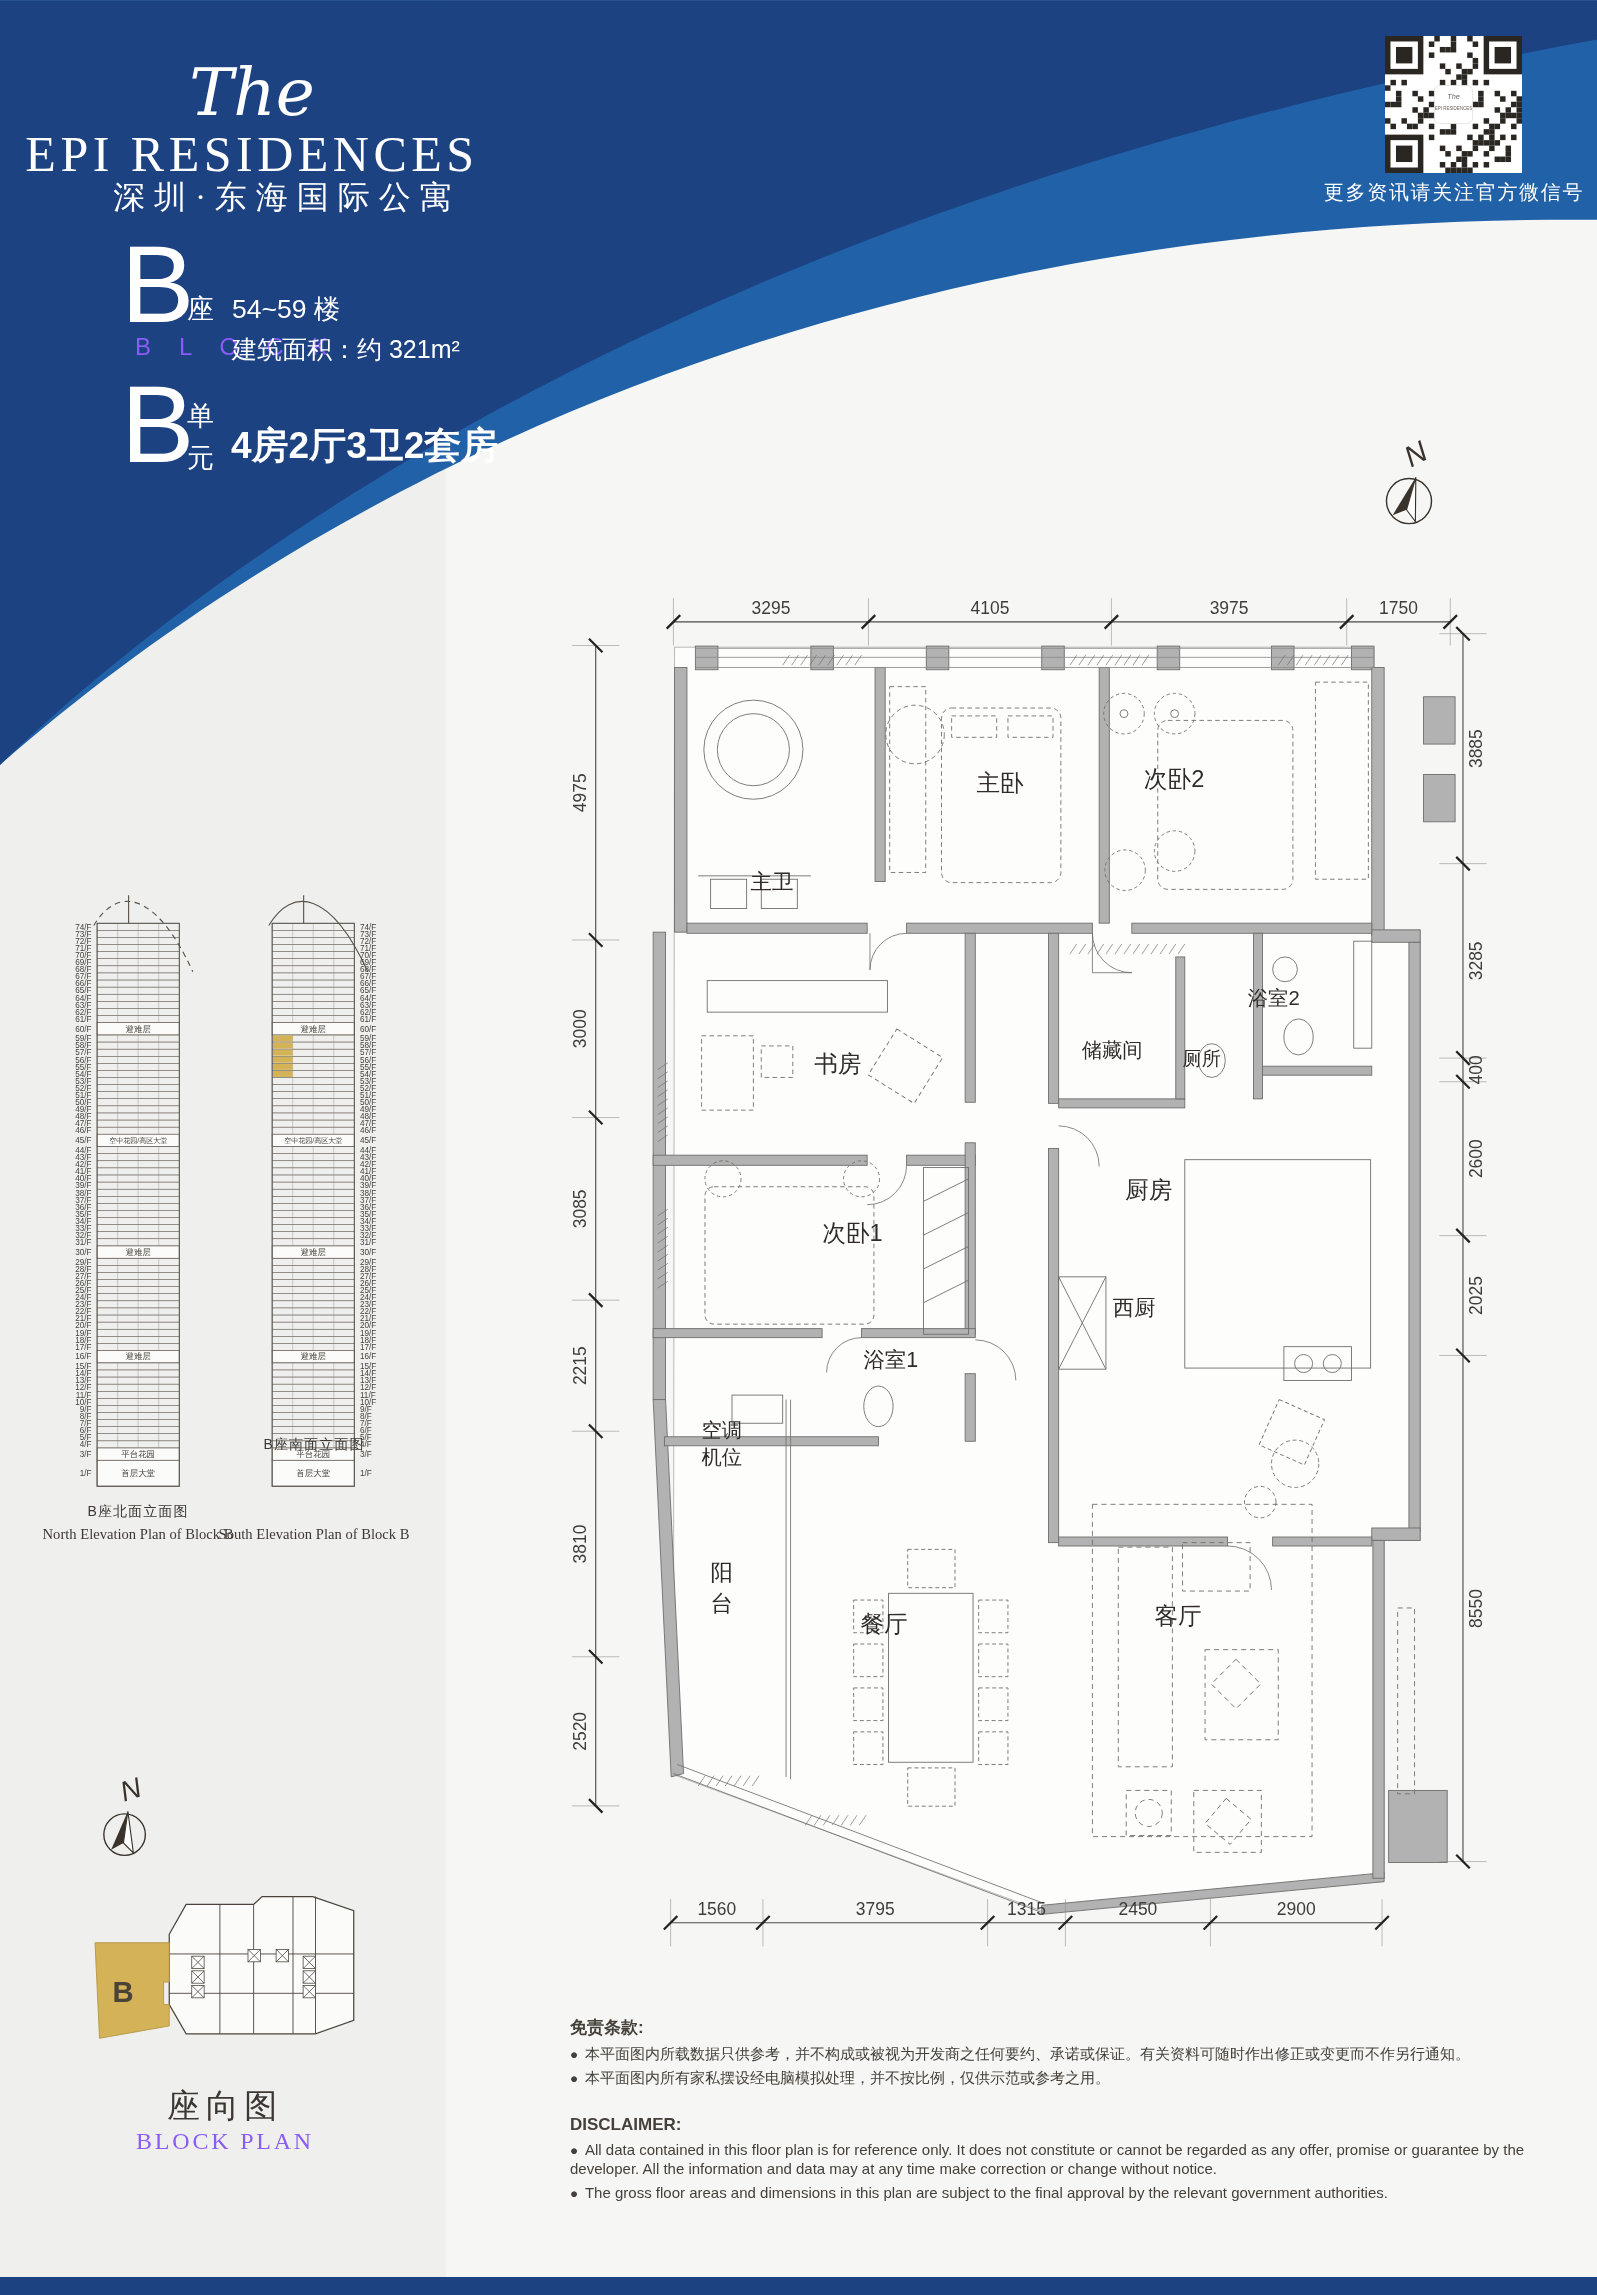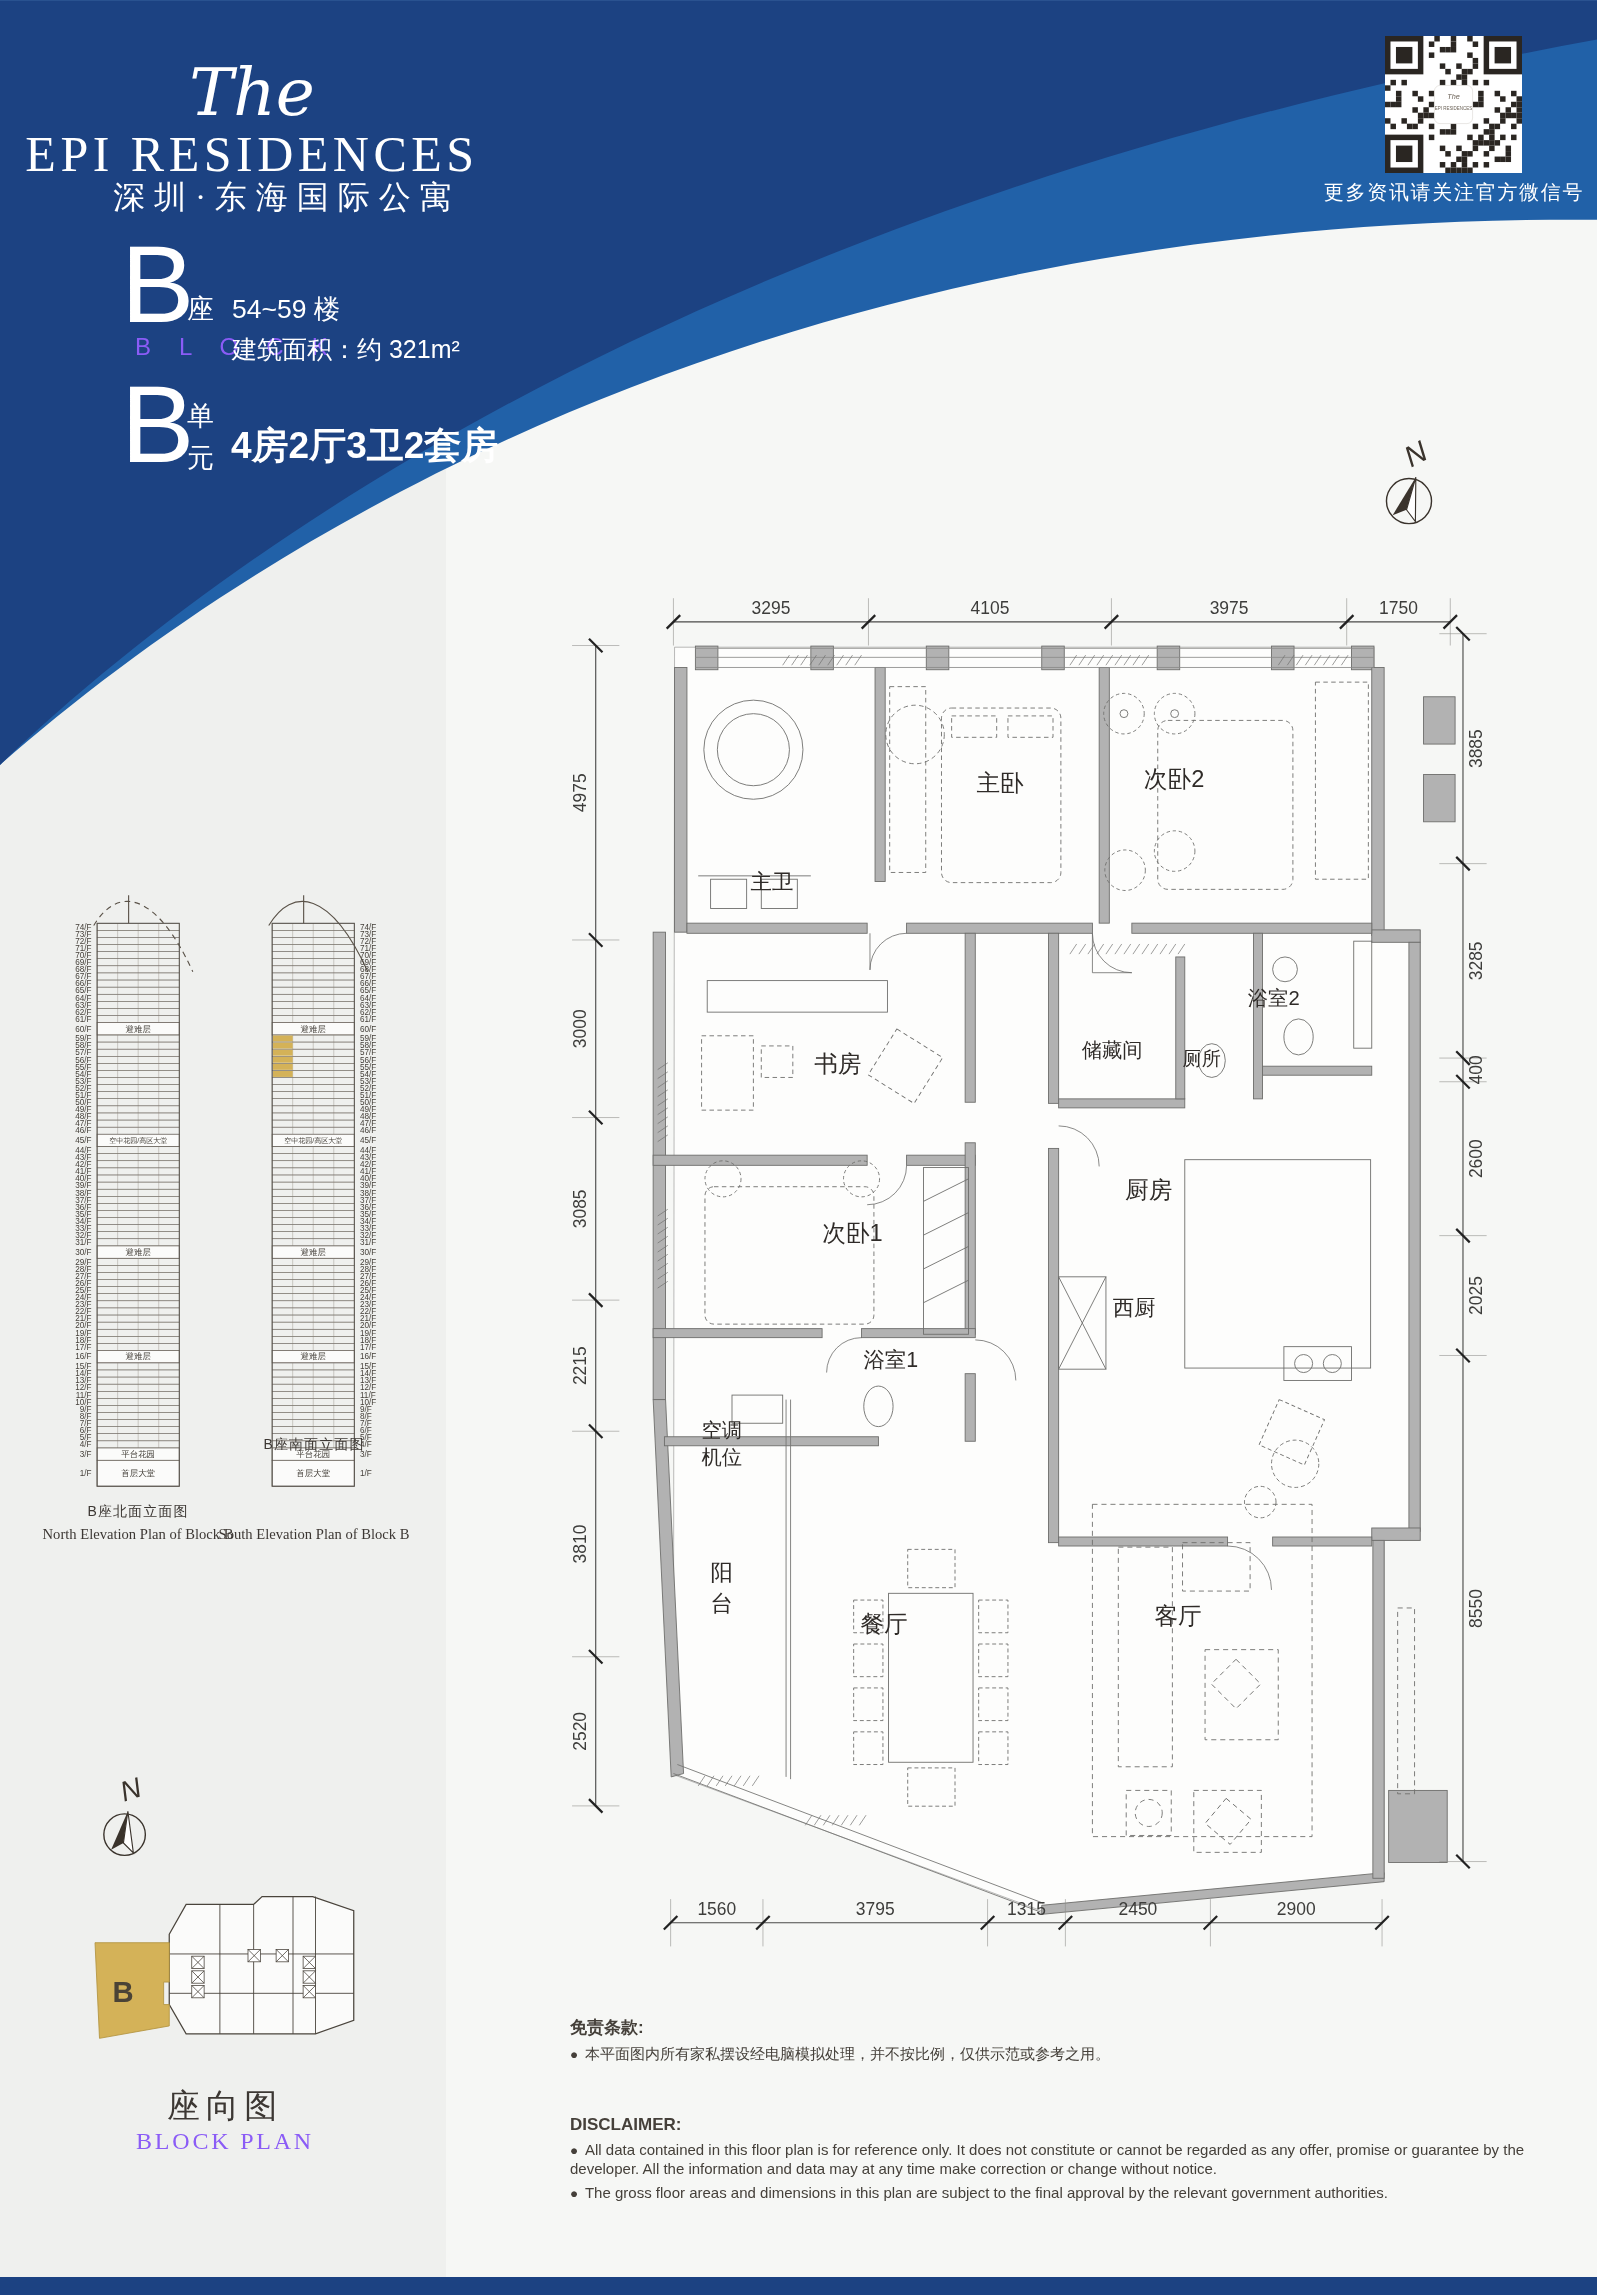--- a/index.html
+++ b/index.html
@@ -1340,20 +1340,21 @@
       </g>
     <polygon points="168,3450 300,3450 300,3520 290,3520 290,3560 300,3560 300,3598 176,3620" fill="#D4B258" stroke="#b2933f" stroke-width="1.5"></polygon>
     <text x="218" y="3556" font-size="52" font-weight="bold" fill="#4a4336" text-anchor="middle">B</text>
   </svg>
   <div class="abs ctr bp-cn" style="left:225px;top:2084px;">座向图</div>
   <div class="abs ctr bp-en" style="left:225px;top:2128px;">BLOCK PLAN</div>
 
   <div class="abs disc" style="left:570px;top:2016px;">
     <h4>免责条款:</h4>
     <ul id="disc-zh-list">
+        <li><span class="blt">●</span>本平面图内所载数据只供参考，并不构成或被视为开发商之任何要约、承诺或保证。有关资料可随时作出修正或变更而不作另行通知。</li>
         <li><span class="blt">●</span>本平面图内所有家私摆设经电脑模拟处理，并不按比例，仅供示范或参考之用。</li>
       </ul>
   </div>
   <div class="abs disc" style="left:570px;top:2115px;">
     <h4>DISCLAIMER:</h4>
     <ul id="disc-en-list">
         <li><span class="blt">●</span>All data contained in this floor plan is for reference only. It does not constitute or cannot be regarded as any offer, promise or guarantee by the developer. All the information and data may at any time make correction or change without notice.</li>
         <li><span class="blt">●</span>The gross floor areas and dimensions in this plan are subject to the final approval by the relevant government authorities.</li>
       </ul>
   </div>

